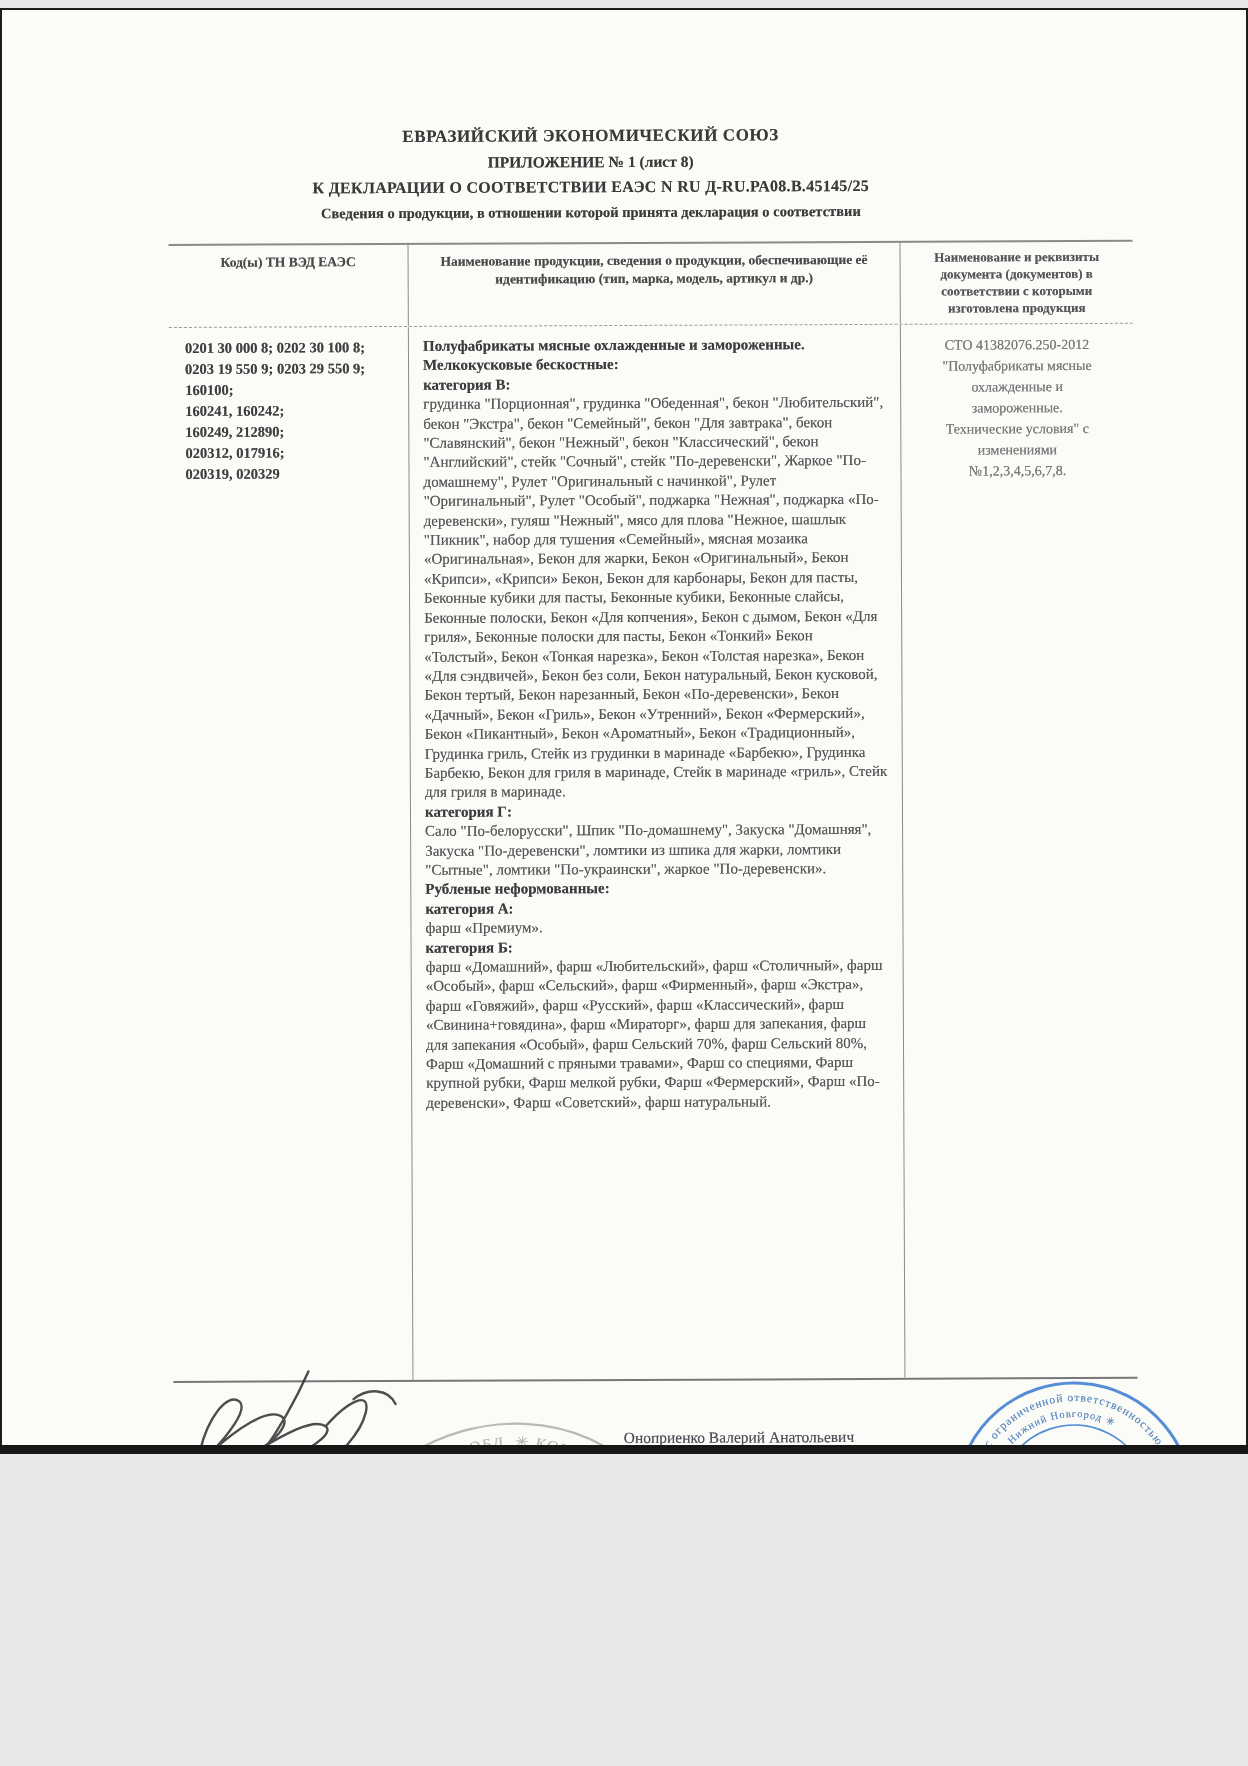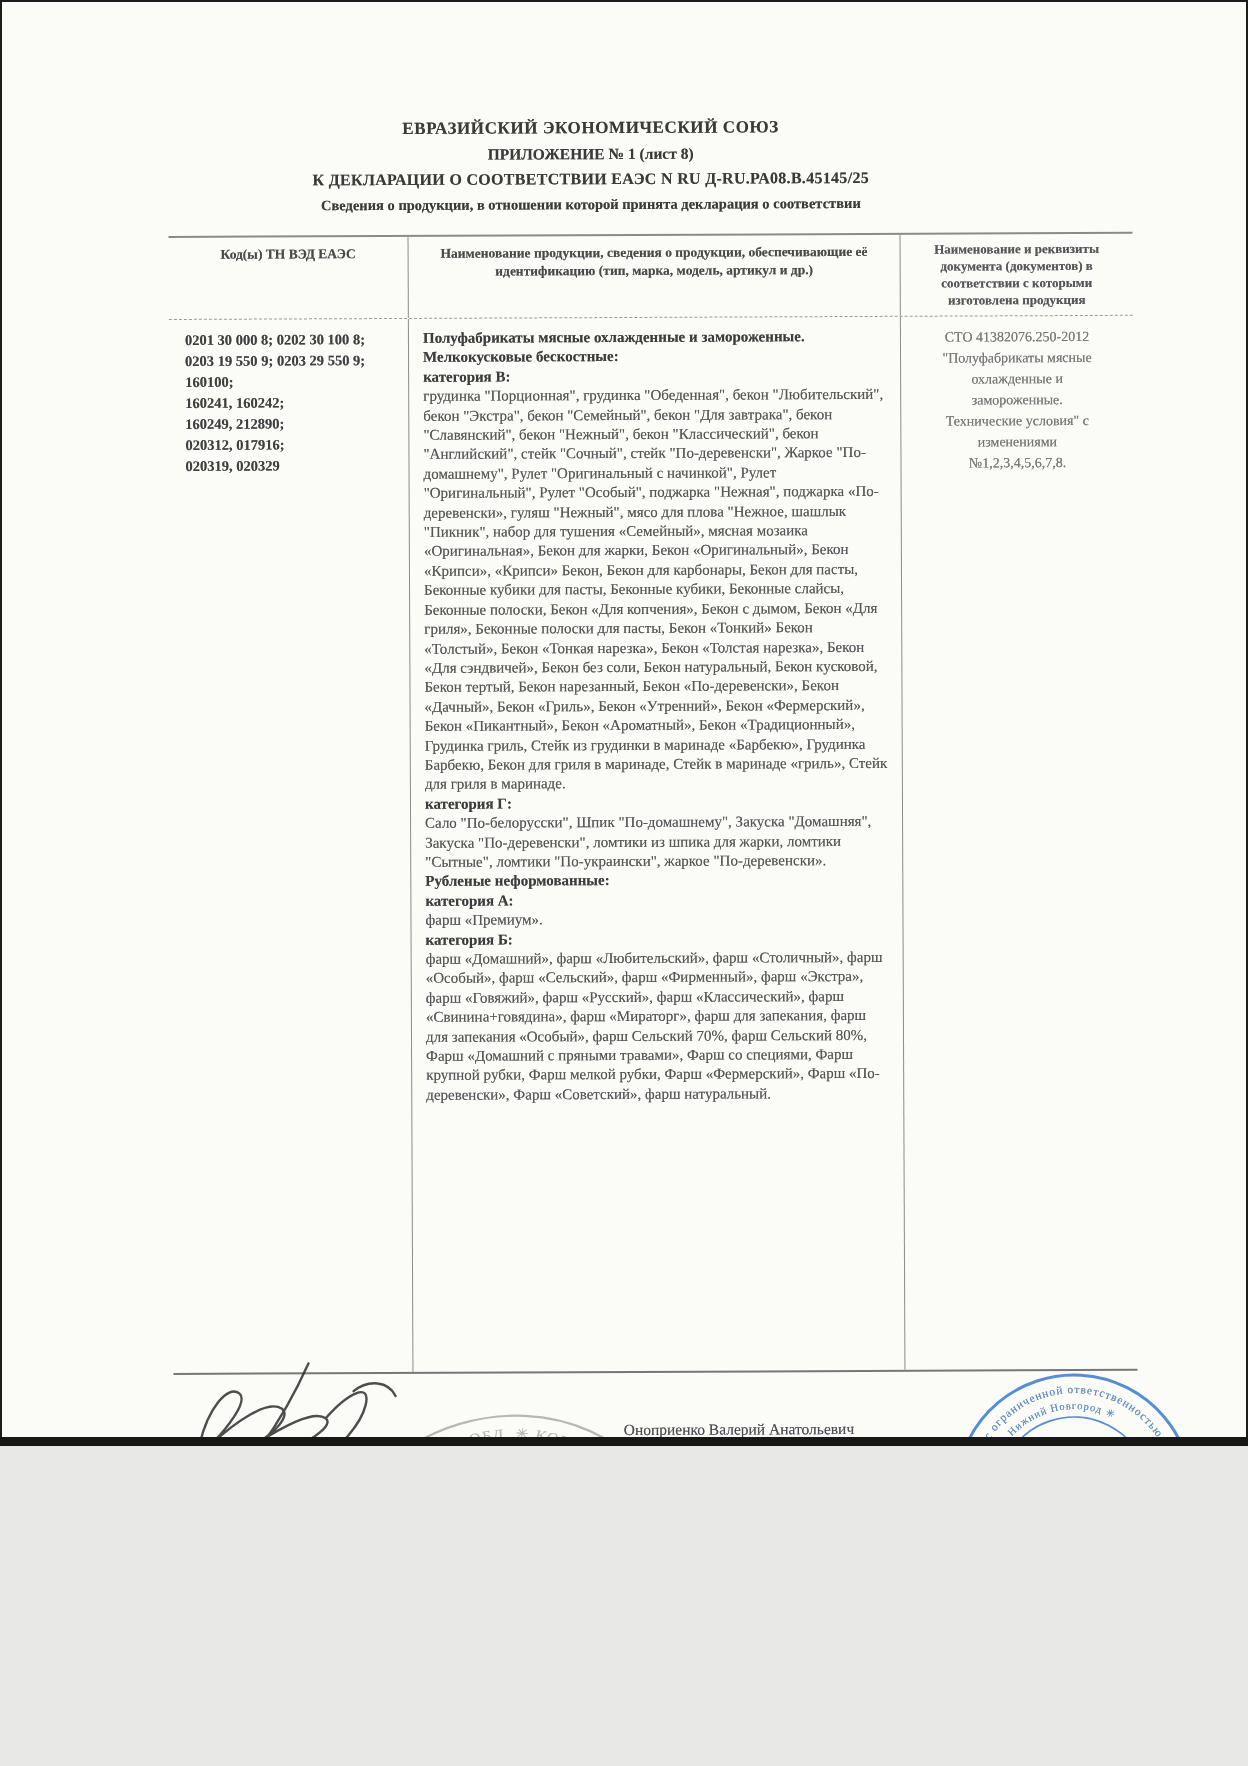--- a/index.html
+++ b/index.html
@@ -1,19 +1,19 @@
 <!DOCTYPE html>
 <html><head>
 <meta charset="utf-8">
 <style>
   html,body{margin:0;padding:0;background:#e8e8e6;}
   .page{
     position:relative;
     width:1248px;height:1446px;
-    margin:0 auto;
+    margin:8px auto;
     background:#fbfbf8;
     overflow:hidden;
     font-family:"Liberation Serif","DejaVu Serif",serif;
     color:#3a3a3a;
     box-shadow:inset 0 0 0 2px #1c1c1c;
   }
   .page::after{
     content:"";position:absolute;left:0;right:0;bottom:0;height:9px;background:#171717;
   }
   .content{

